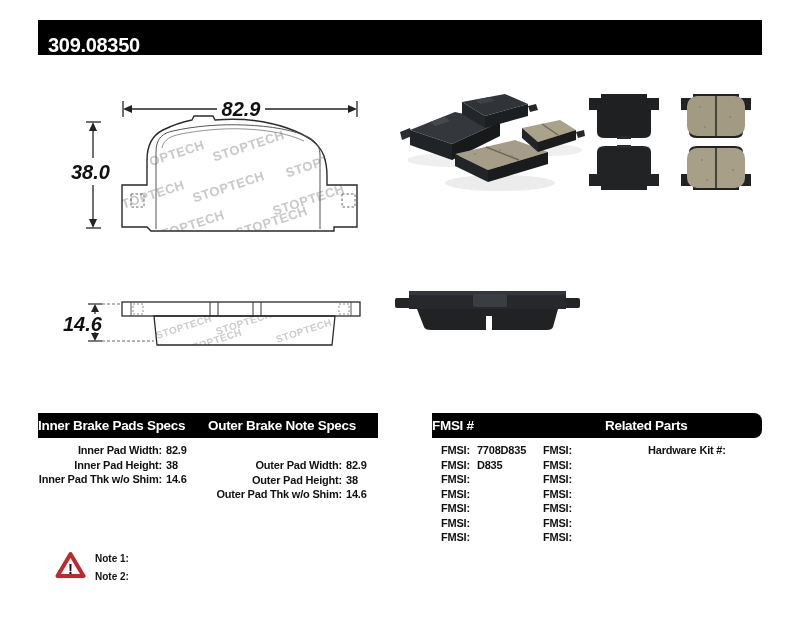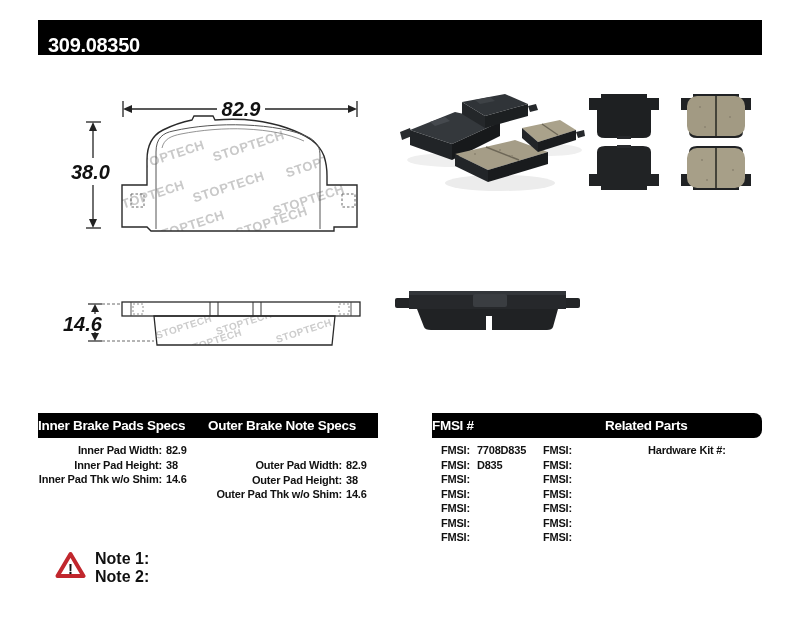--- a/index.html
+++ b/index.html
@@ -32,21 +32,21 @@
   .lbl{width:126px;text-align:right;}
   .val{margin-left:4px;}
   .spec-inner{left:36px;}
   .spec-outer{left:216px;margin-top:15px;}
   .frow{display:flex;line-height:14.5px;white-space:nowrap;padding-left:48px;}
   .frow .flbl{margin-right:7px;}
   .fmsi-col1{left:393px;}
   .fmsi-col2{left:495px;}
   .related-col{left:600px;}
   
-  .notes-text{left:95px;top:550px;font-size:16px;font-weight:bold;line-height:17.5px;}
+  .notes-text{left:95px;top:550px;font-size:10px;font-weight:bold;line-height:17.5px;}
   svg{display:block;}
   .dimtext{font-weight:bold;font-style:italic;font-size:20px;fill:#111;}
   .wm{font-weight:bold;font-size:13px;fill:#c9c9c9;letter-spacing:0.5px;}
   .wm2{font-weight:bold;font-size:10px;fill:#cccccc;letter-spacing:0.5px;}
 </style>
 </head>
 <body>
 
 <div class="abs header-bar">
   <span>309.08350</span>

